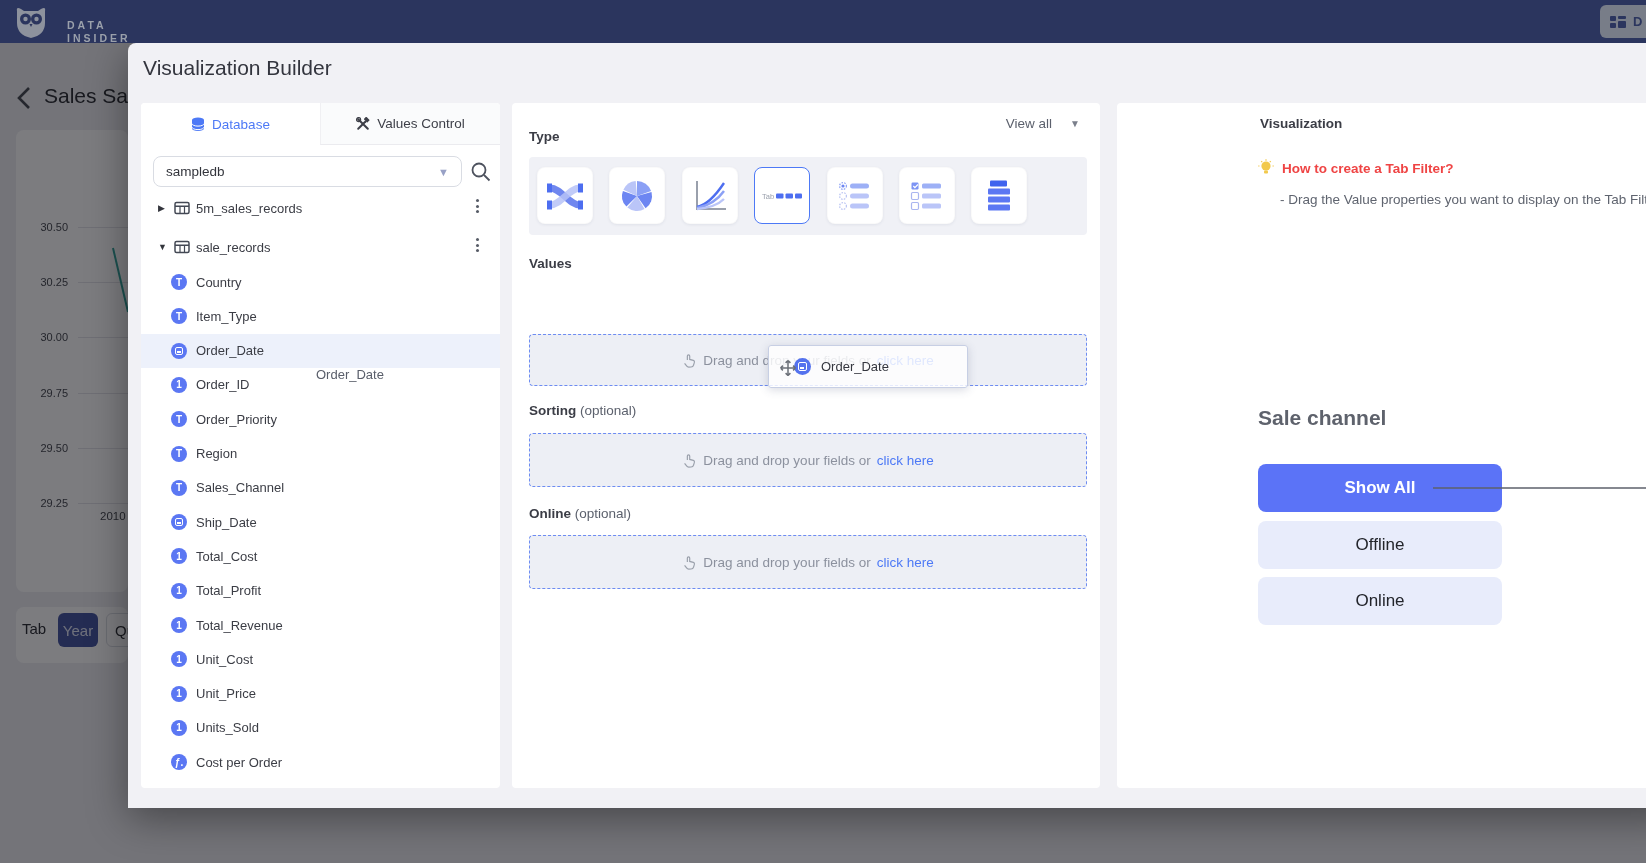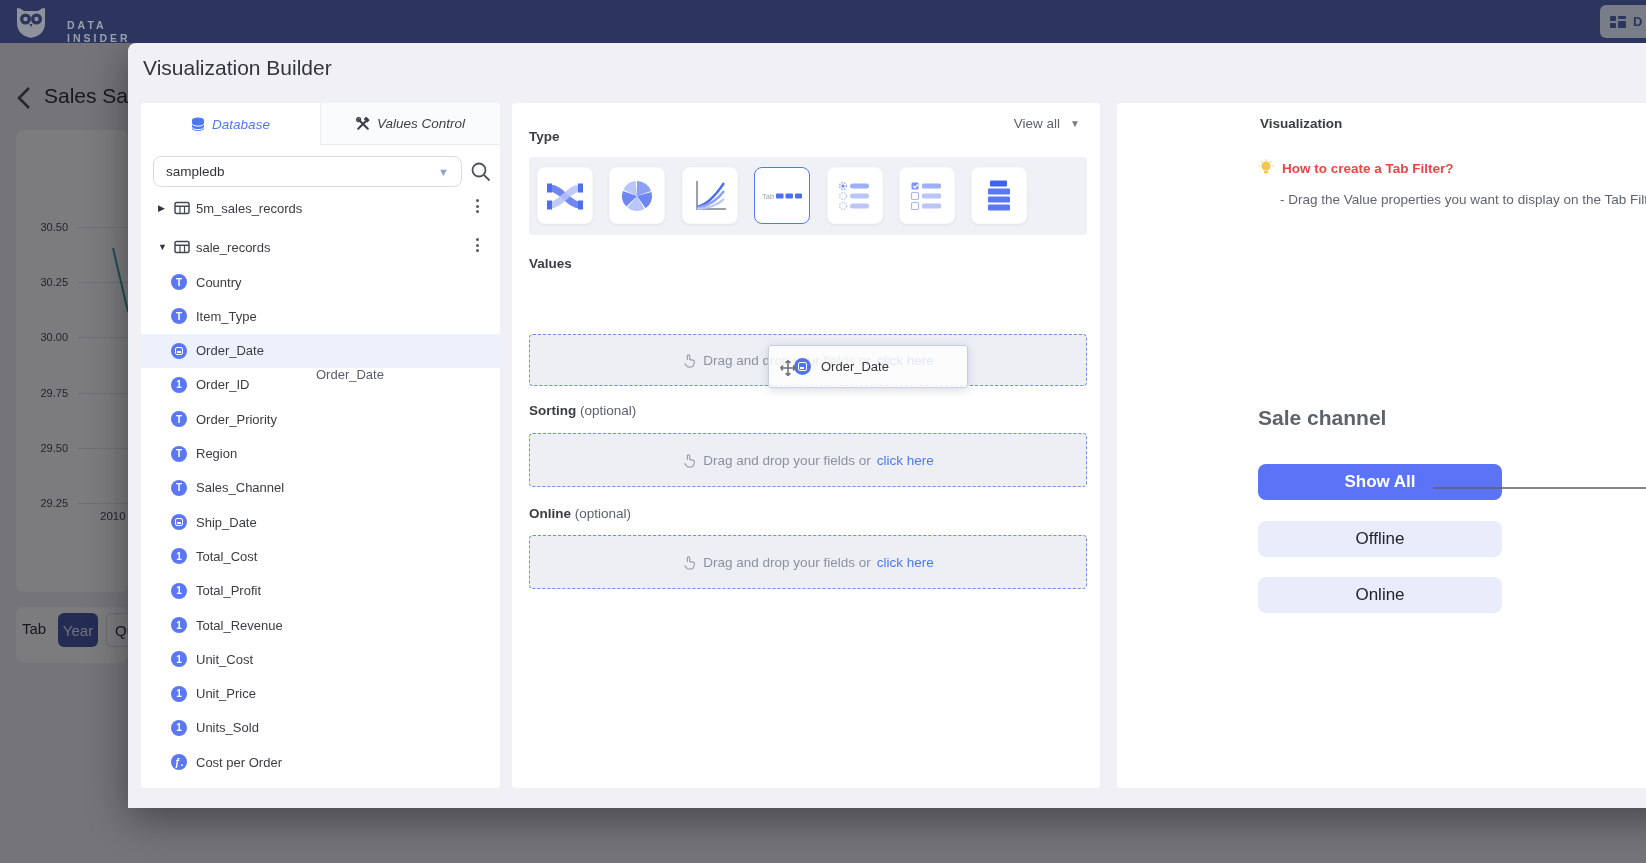--- a/index.html
+++ b/index.html
@@ -29,21 +29,21 @@
   
   .modal{position:absolute;left:128px;top:43px;width:1552px;height:765px;background:#f1f1f5;border-radius:8px 0 0 0;box-shadow:0 10px 40px rgba(0,0,0,.4);z-index:20;}
   .modal-title{position:absolute;left:15px;top:13px;font-size:21px;color:#33353e;}
   .card{position:absolute;background:#fff;border-radius:4px;}
   .card.left{left:13px;top:60px;width:359px;height:685px;overflow:hidden;}
   .card.mid{left:384px;top:60px;width:588px;height:685px;}
   .card.right{left:989px;top:60px;width:691px;height:685px;}
 
   
   .tabbar{position:absolute;left:0;top:0;width:359px;height:42px;display:flex;}
-  .tab{flex:1;display:flex;align-items:center;justify-content:center;gap:7px;font-size:13.5px;cursor:pointer;font-style:italic;}
+  .tab{flex:1;display:flex;align-items:center;justify-content:center;gap:7px;font-size:13.5px;cursor:pointer;}
   .tab.active{color:#4d79f6;font-weight:500;background:#fff;}
   .tab.inactive{color:#3d3f48;background:#fafbfc;border-bottom:1px solid #ebebef;border-left:1px solid #f0f0f3;}
   .dbselect{position:absolute;left:12px;top:53px;width:309px;height:31px;border:1px solid #d9dce3;border-radius:8px;background:#fff;display:flex;align-items:center;padding:0 12px;font-size:13.5px;color:#33353c;}
   .dbselect .chev{margin-left:auto;color:#98a1c6;font-size:11px;}
   .searchbtn{position:absolute;left:328px;top:57px;width:24px;height:24px;}
   .tree{position:absolute;left:0;top:88px;width:359px;height:597px;}
   .trow{position:absolute;left:0;width:359px;height:34px;display:flex;align-items:center;font-size:13px;color:#3b3d45;}
   .trow.sel{background:#edf1fb;}
   .caret{position:absolute;left:17px;font-size:9px;color:#33353c;width:12px;}
   .ticon{position:absolute;left:33px;top:9px;}
@@ -51,35 +51,35 @@
   .kebab{position:absolute;right:18px;top:8px;display:flex;flex-direction:column;gap:2.5px;width:10px;align-items:center;}
   .kebab i{width:3px;height:3px;border-radius:50%;background:#565b66;}
   .ficon{position:absolute;left:30px;top:9px;width:16px;height:16px;border-radius:50%;background:#5b77f3;color:#fff;display:flex;align-items:center;justify-content:center;font-size:10px;font-weight:bold;}
   .dateglyph{width:9px;height:9px;border:1.5px solid #fff;border-radius:2px;position:relative;}
   .dateglyph i{position:absolute;left:1px;bottom:1px;width:4px;height:2px;background:#fff;}
   .ghost-field{position:absolute;left:175px;top:264px;font-size:13px;color:#595e6a;z-index:5;}
 
   
   .seclabel{position:absolute;font-size:13.5px;font-weight:bold;color:#3b3d46;}
   .optional{font-weight:normal;color:#5c616d;}
-  .viewall{position:absolute;right:20px;top:13px;font-size:13.5px;color:#5c616d;display:flex;gap:10px;align-items:center;cursor:pointer;}
+  .viewall{position:absolute;right:20px;top:13px;font-size:13.5px;color:#5c616d;display:flex;gap:18px;align-items:center;cursor:pointer;}
   .type-strip{position:absolute;left:17px;top:54px;width:558px;height:78px;background:#f0f1f6;border-radius:4px;}
   .tcard{position:absolute;top:10px;width:56px;height:57px;background:#fff;border-radius:8px;border:1px solid rgba(0,0,0,0.02);box-shadow:0 1px 3px rgba(40,50,90,.08);display:flex;align-items:center;justify-content:center;cursor:pointer;}
   .tcard.sel{border:1.5px solid #4d79f6;box-shadow:none;}
   .dropzone{position:absolute;left:17px;width:558px;background:#edeff5;border:1.5px dashed #6d8cf2;border-radius:4px;display:flex;align-items:center;justify-content:center;gap:6px;font-size:13.5px;color:#8c919e;}
   .dz-link{color:#4d79f6;cursor:pointer;}
   .chip{position:absolute;left:256px;top:242px;width:200px;height:43px;background:rgba(255,255,255,0.82);border:1px solid #c7cfe4;border-radius:3px;box-shadow:0 2px 10px rgba(60,70,110,.20);display:flex;align-items:center;z-index:6;}
   .chip .ci{width:17px;height:17px;border-radius:50%;background:#5472ee;display:flex;align-items:center;justify-content:center;margin-left:25px;}
   .chip .clabel{margin-left:10px;font-size:13px;color:#35373f;}
 
   
   .tip-title{position:absolute;left:165px;top:58px;font-size:13.5px;font-weight:bold;color:#ef4444;}
   .tip-body{position:absolute;left:163px;top:89px;font-size:13.5px;color:#5f646f;}
   .preview-title{position:absolute;left:141px;top:303px;font-size:21px;font-weight:bold;color:#5e626c;}
-  .pbtn{position:absolute;left:141px;width:244px;height:36px;border-radius:8px;display:flex;align-items:center;justify-content:center;font-size:17px;cursor:pointer;}
+  .pbtn{position:absolute;left:141px;width:244px;height:48px;border-radius:8px;display:flex;align-items:center;justify-content:center;font-size:17px;cursor:pointer;}
   .pbtn.sel{background:#5b73f7;color:#fff;font-weight:bold;}
   .pbtn.norm{background:#e8ecfb;color:#23252b;}
 </style>
 </head>
 <body>
 
 <div class="stage">
 
   <div class="bgpage">
     <svg class="abs" style="left:14px;top:84px;" width="20" height="28" viewBox="0 0 20 28">

